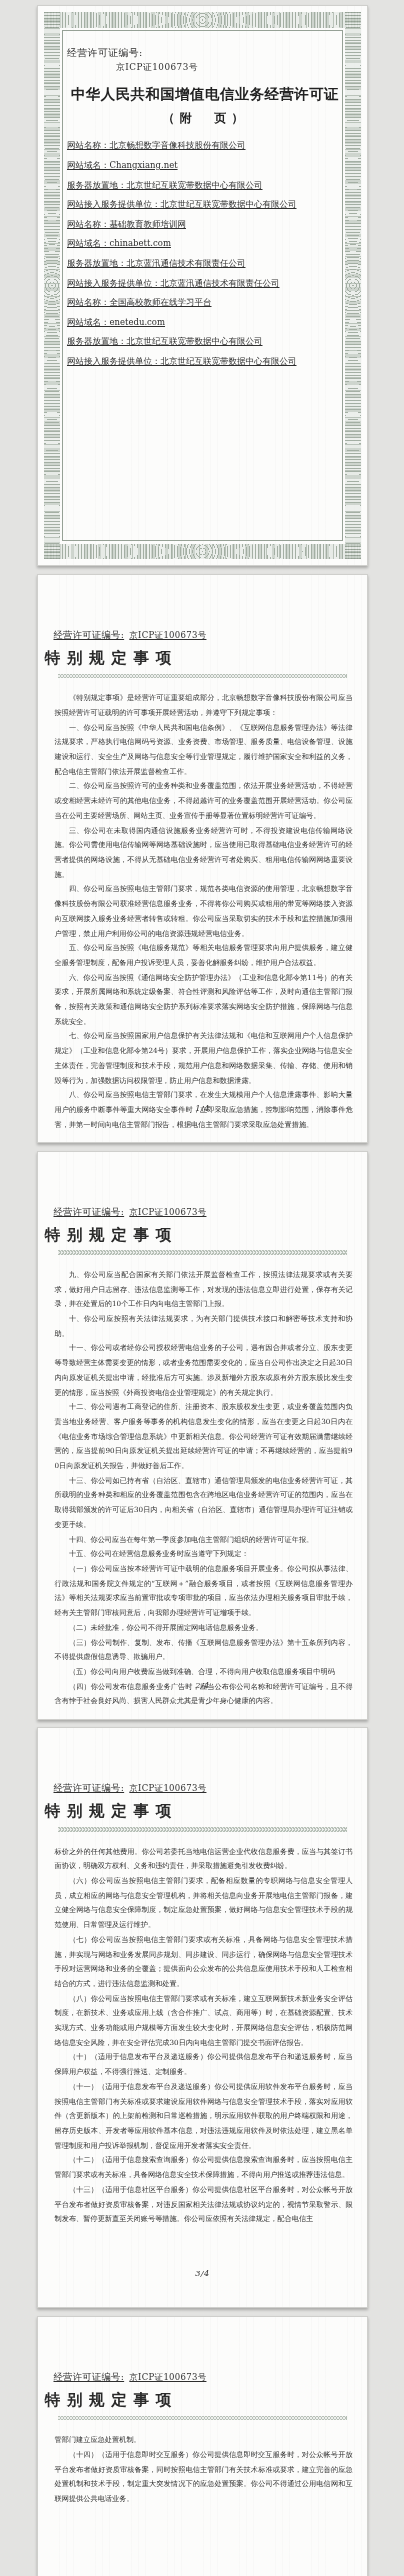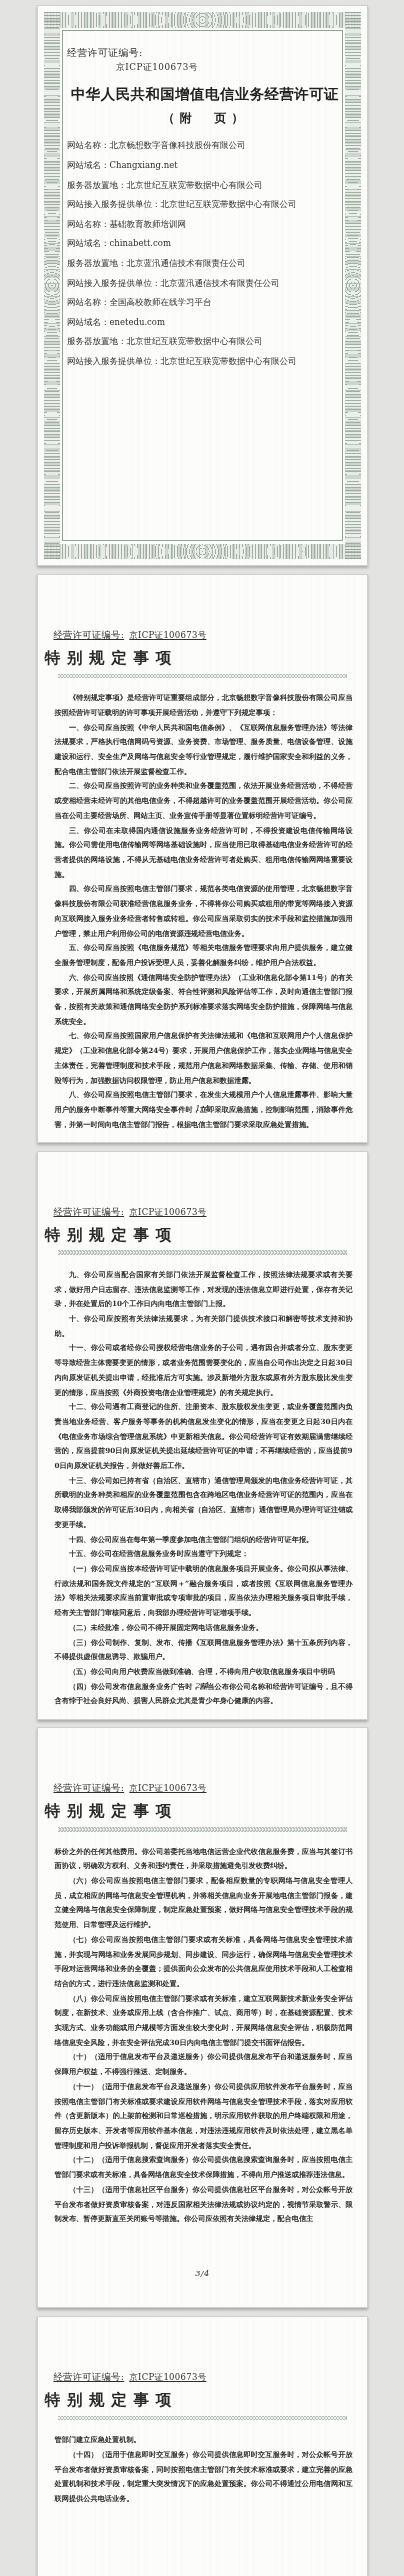--- a/index.html
+++ b/index.html
@@ -39,33 +39,33 @@
       repeating-radial-gradient(circle, #8f9c8f 0 0.8px, rgba(0,0,0,0) 0.8px 3.1px),
       repeating-linear-gradient(0deg,#c3ccc3 0 3.6px,#e3e8e3 3.6px 7.2px,#aab5aa 7.2px 8.2px,#e9ece9 8.2px 13.4px);}
   .cert-line{position:absolute;inset:24px;border:0.8px solid #96a196;pointer-events:none;}
   .cert-content{position:absolute;top:26px;left:29px;right:28px;bottom:27px;}
 
   .cover-label{margin-top:14.4px;font-size:9.8px;letter-spacing:0.5px;}
   .cover-num{font-size:8.8px;margin:2.1px 0 0 49px;letter-spacing:0.5px;}
   .cover-title{margin-top:11.3px;text-align:right;font-size:14.4px;font-weight:700;letter-spacing:0.5px;color:#222;}
   .cover-sub{text-align:center;font-size:12px;font-weight:700;margin-top:6.2px;letter-spacing:5.2px;text-indent:5.2px;color:#222;}
   .cover-intro{margin-top:26px;font-size:8.5px;line-height:15.5px;text-align:justify;word-break:break-all;}
-  .cover-entries{margin-top:11.3px;}
+  .cover-entries{margin-top:11.3px;text-decoration:underline;}
   .entry{font-size:8.5px;line-height:15px;margin-bottom:4.6px;word-break:break-all;text-align:justify;}
 
   
   .sp-header{padding:54px 0 0 15.5px;font-size:9.3px;letter-spacing:0.3px;text-decoration:underline;}
   .sp-header .num{font-size:8.5px;margin-left:5.2px;}
   .sp-title{font-size:15.5px;font-weight:700;letter-spacing:6.7px;text-indent:6.7px;margin-top:6.2px;color:#2a2a2a;}
   .divider{height:4.6px;width:289px;margin:4.6px auto 0;opacity:.8;
     background:
       repeating-linear-gradient(120deg,#a7b2a7 0 1px,rgba(0,0,0,0) 1px 2.6px),
       repeating-linear-gradient(60deg,#a7b2a7 0 1px,rgba(0,0,0,0) 1px 2.6px),
       linear-gradient(#eaedea,#eaedea);}
-  .sp-body{padding:13px 14.4px 0 16.5px;font-size:7.2px;line-height:14.7px;text-align:justify;word-break:break-all;font-weight:bold;}
+  .sp-body{padding:13px 14.4px 0 16.5px;font-size:7.2px;line-height:14.7px;text-align:justify;word-break:break-all;}
   .para{text-indent:2em;margin:0;}
   .para.cont{text-indent:0;}
   .page-num{position:absolute;bottom:29px;left:0;right:0;text-align:center;font-size:8.2px;letter-spacing:0.5px;font-style:italic;}
 </style>
 </head>
 <body>
 
 <div class="doc">
 
   <div class="page page-cover">

